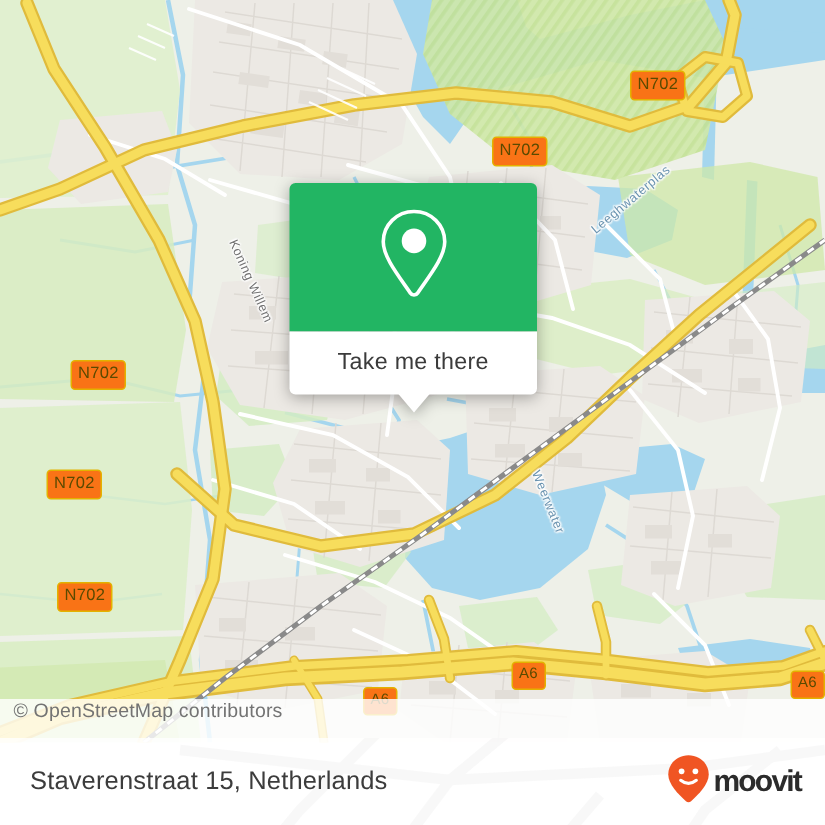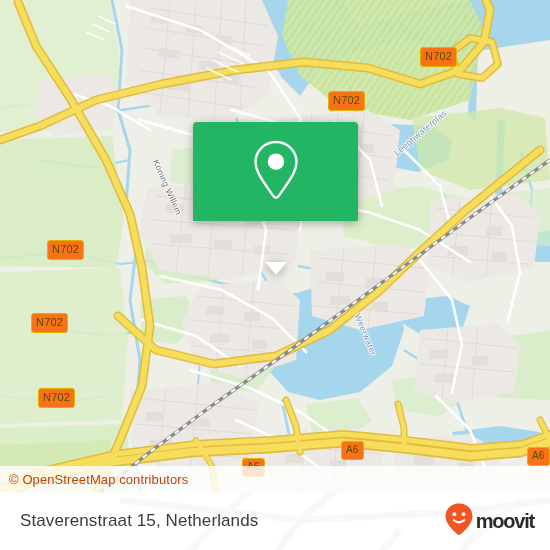--- a/index.html
+++ b/index.html
@@ -60,24 +60,23 @@
     padding: 3px 4px 3.5px 4px;
   }
 
   
   #attribution {
     position: absolute;
     left: 0; top: 466px;
     width: 550px; height: 26px;
     background: rgba(255,255,255,0.80);
     display: flex;
-    align-items: center;
     padding-left: 9px;
     font-size: 13px;
-    color: #c2410c;
+    color: #737373;
     letter-spacing: .1px;
   }
 
   
   #callout {
     position: absolute;
     left: 193px; top: 122px;
     width: 165px;
     filter: drop-shadow(0 2px 5px rgba(0,0,0,0.32));
   }
@@ -389,20 +388,23 @@
 
     <div id="callout">
       <div id="callout-head" style="background:#22b563;">
         <span>
           <svg width="54" height="66" viewBox="0 0 54 66" fill="none">
             <path d="M27 5 C15.5 5 6.5 14 6.5 25.2 C6.5 35 16 47 24.6 59.4 C25.8 61.1 28.2 61.1 29.4 59.4 C38 47 47.5 35 47.5 25.2 C47.5 14 38.5 5 27 5 Z" stroke="#ffffff" stroke-width="2.4" fill="none" stroke-linejoin="round"></path>
             <circle cx="27" cy="24.6" r="8.2" fill="#ffffff"></circle>
           </svg>
         </span>
       </div>
+      <div id="callout-foot">
+        <span id="callout-label">Take me there</span>
+      </div>
       <div id="callout-tail"></div>
     </div>
 
     <div id="attribution">
       <span>© OpenStreetMap contributors</span>
     </div>
   </div>
 
   <div id="footer">
     <svg id="footer-watermark" width="550" height="550" viewBox="0 0 550 550">

